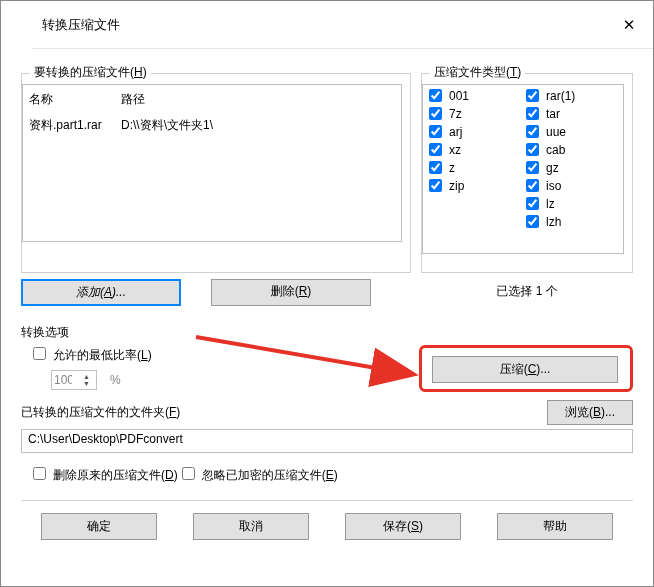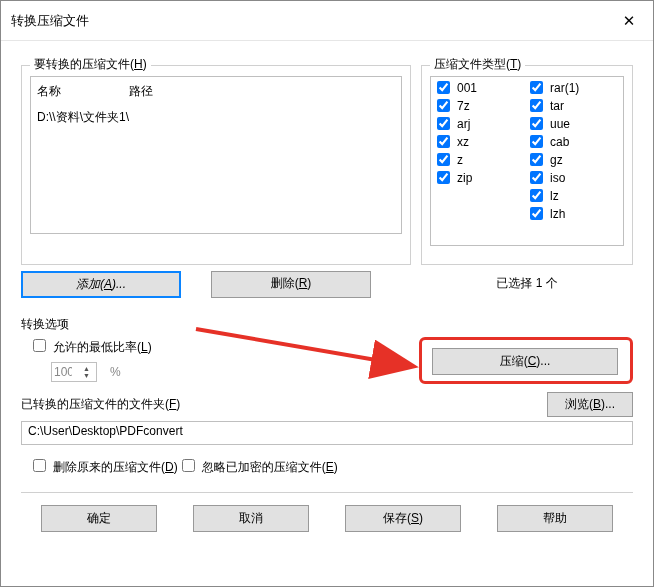--- a/index.html
+++ b/index.html
@@ -2,27 +2,27 @@
 <html><head>
 <meta charset="utf-8">
 <style>
   * { box-sizing: border-box; font-family: "Microsoft YaHei", "SimSun", Tahoma, sans-serif; font-size: 12px; }
   body { margin: 0; background: #fff; }
   .window {
     width: 654px; height: 587px; border: 1px solid #888; position: relative;
     box-shadow: 6px 6px 12px rgba(0,0,0,0.25);
     background: #fff;
   }
-  .titlebar { height: 40px; display: flex; align-items: center; padding: 0 10px; border-bottom: 1px solid #e6e6e6; }
+  .titlebar { height: 48px; display: flex; align-items: center; padding: 0 10px; border-bottom: 1px solid #e6e6e6; margin-left: 31px; }
   .titlebar .title { flex: 1; font-size: 13px; }
   .titlebar .close { width: 28px; text-align: center; font-size: 15px; font-family: Arial, sans-serif; cursor: default; }
   .content { padding: 10px 20px 12px 20px; position: relative; }
 
   .group {
-    position: relative; border: 1px solid #d0d0d0; margin-top: 14px; padding: 10px 8px 8px 8px;
+    position: relative; border: 1px solid #d0d0d0; margin-top: 14px; padding: 10px 8px 8px 0;
   }
   .group-title {
     position: absolute; top: -10px; left: 8px; background: #fff; padding: 0 4px; color: #000; font-size: 12px;
   }
   .underline { text-decoration: underline; }
 
   .group-row { display: flex; gap: 10px; align-items: flex-start; }
   .files-group { flex: 1; height: 200px; }
   .types-group { width: 212px; height: 200px; }
 
@@ -105,20 +105,21 @@
       <div class="group files-group">
         <div class="group-title">
           <span>要转换的压缩文件(</span><span class="underline">H</span><span>)</span>
         </div>
         <div class="listview">
           <div class="header">
             <div class="col-name">名称</div>
             <div class="col-path">路径</div>
           </div>
           <div class="row">
+            <div class="cell-name">资料.part1.rar</div>
             <div class="cell-path">
               <span>D:\</span><span style="background:#fff;color:#fff;"></span><span>\资料\文件夹1\</span>
             </div>
           </div>
         </div>
       </div>
 
       <div class="group types-group">
         <div class="group-title">
           <span>压缩文件类型(</span><span class="underline">T</span><span>)</span>

